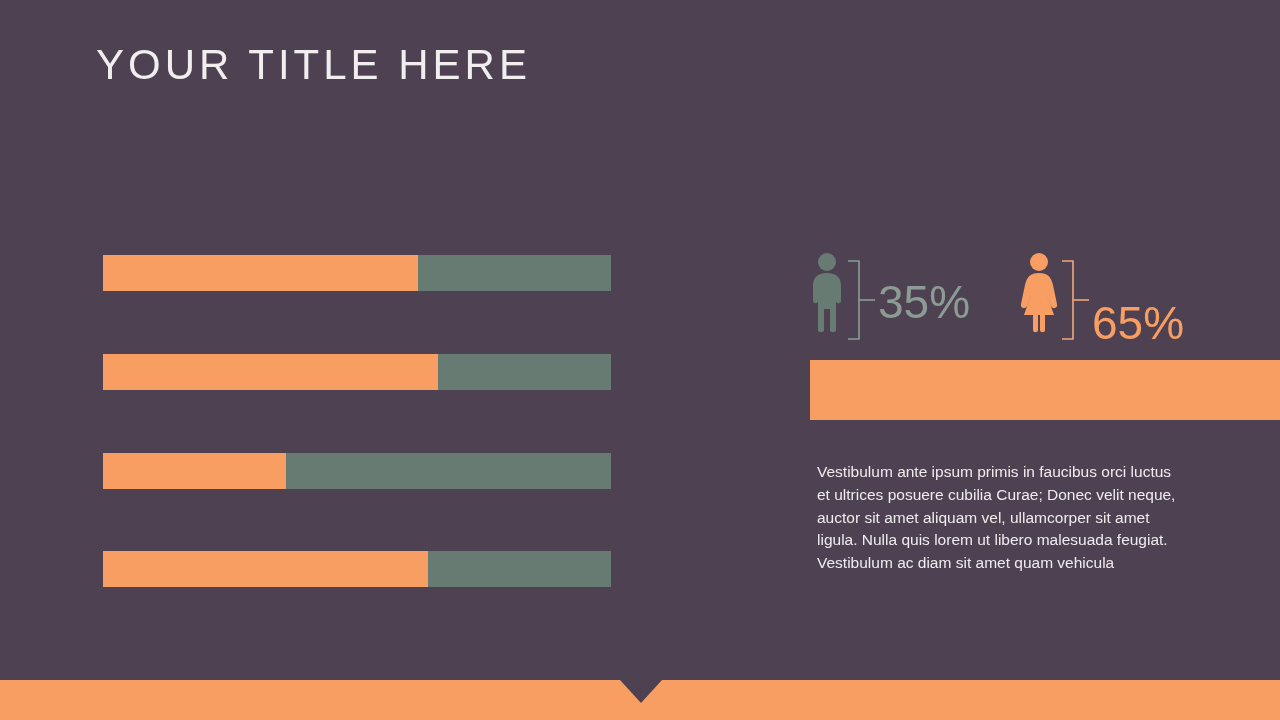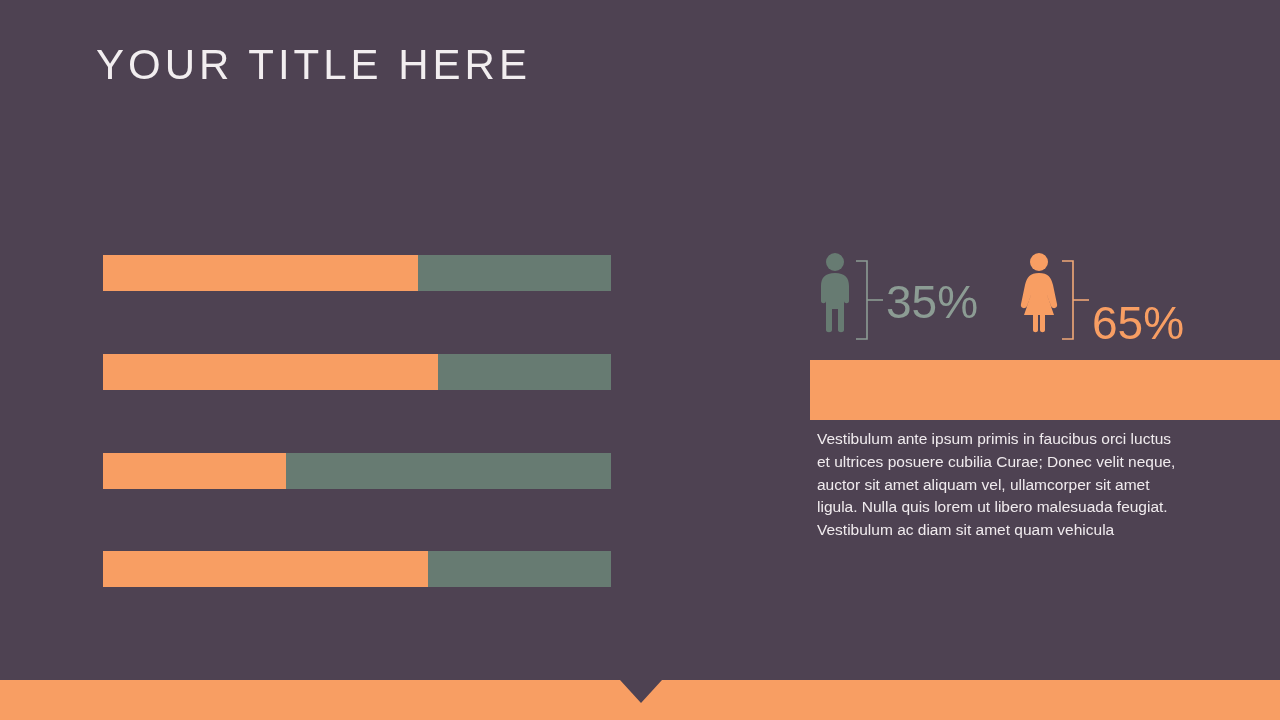--- a/index.html
+++ b/index.html
@@ -77,21 +77,21 @@
   }
 
   .gender-group {
     position: absolute;
     top: 0;
     height: 92px;
     display: flex;
     align-items: flex-start;
   }
 
-  #gender-male  { left: 12px; }
+  #gender-male  { left: 4px; }
   #gender-female { left: 214px; }
 
   .person-icon { display: block; }
 
   .bracket {
     position: relative;
     width: 30px;
     height: 80px;
     margin-left: 2px;
     margin-top: 8px;
@@ -118,21 +118,21 @@
     top: 360px;
     width: 470px;
     height: 60px;
     background: #f89e63;
   }
 
   
   #body-text {
     position: absolute;
     left: 817px;
-    top: 428px;
+    top: 461px;
     width: 368px;
     font-size: 15.5px;
     line-height: 22.8px;
     color: #f0ebee;
   }
 
   
   #bottom-strip {
     position: absolute;
     left: 0;

